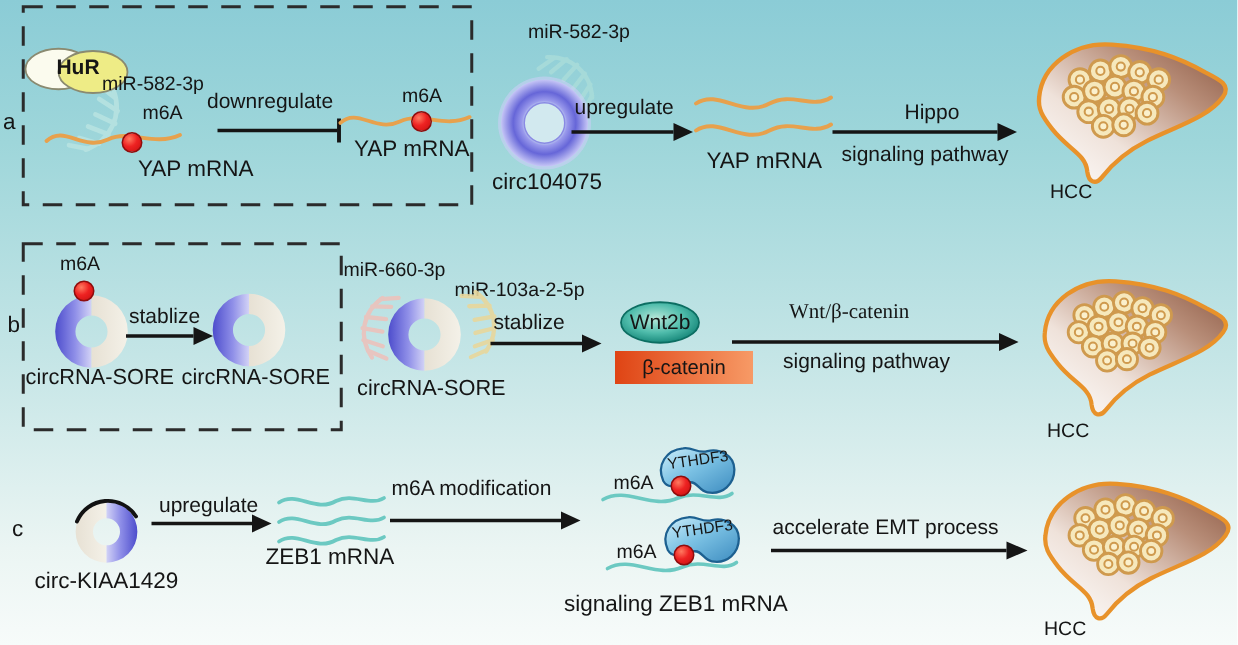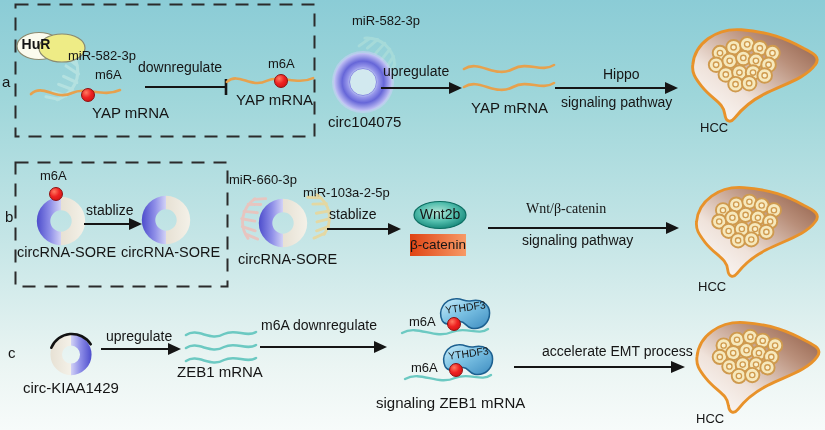--- a/index.html
+++ b/index.html
@@ -140,21 +140,21 @@
   </svg>
   <div class="t lg" style="left:2px; top:74px;">a</div>
 
   <svg class="abs" style="left:32px; top:50px; color:#b9e4e2; transform:rotate(115deg); opacity:.85;" width="52" height="52" viewBox="0 0 50 50">
       <use href="#sym-comb"></use>
     </svg>
   <svg class="abs" style="left:15px; top:30px;" width="72" height="34" viewBox="0 0 72 34">
     <ellipse cx="24" cy="16" rx="22" ry="13.5" fill="#fbfbee" stroke="#8a8a70" stroke-width="1.2"></ellipse>
     <ellipse cx="47" cy="18" rx="23" ry="14" fill="#eeec86" stroke="#8a8a70" stroke-width="1.2"></ellipse>
   </svg>
-  <div class="t" style="left:14px; top:37px; width:44px; text-align:center; font-weight:600;">HuR</div>
+  <div class="t" style="left:30px; top:37px; width:44px; text-align:center; font-weight:600;">HuR</div>
   <div class="t sm" style="left:68px; top:49px;">miR-582-3p</div>
 
   <svg class="abs" style="left:28px; top:81px;" width="95" height="22" viewBox="0 0 95 22">
     <path d="M3,13 C15,2 27,20 44,12 C59,5 74,17 92,9" fill="none" stroke="#e7a14d" stroke-width="2.6" stroke-linecap="round"></path>
   </svg>
   <div class="dot" style="left:81px; top:88px;"></div>
   <div class="t sm" style="left:95px; top:68px;">m6A</div>
   <div class="t lg" style="left:92px; top:105px;">YAP mRNA</div>
 
   <div class="t" style="left:138px; top:60px;">downregulate</div>
@@ -242,21 +242,21 @@
   <div class="t" style="left:329px; top:207px;">stablize</div>
   <svg class="abs" style="left:325px; top:221px;" width="78" height="16" viewBox="0 0 78 16">
     <line x1="2" y1="8" x2="63" y2="8" stroke="#151515" stroke-width="2.2"></line>
     <polygon points="63,2 76,8 63,14" fill="#151515"></polygon>
   </svg>
 
   <svg class="abs" style="left:412px; top:200px;" width="56" height="30" viewBox="0 0 56 30">
     <ellipse cx="28" cy="15" rx="26" ry="13.5" fill="url(#gWnt)" stroke="#0c6e62" stroke-width="1.2"></ellipse>
   </svg>
   <div class="t" style="left:412px; top:207px; width:56px; text-align:center; font-size:14px;">Wnt2b</div>
-  <div class="t" style="left:410px; top:234px; width:56px; height:22px; text-align:center; font-size:13.5px; line-height:22px; background:linear-gradient(90deg,#df4414,#f79a66);">β-catenin</div>
+  <div class="t" style="left:410px; top:234px; width:92px; height:22px; text-align:center; font-size:13.5px; line-height:22px; background:linear-gradient(90deg,#df4414,#f79a66);">β-catenin</div>
 
   <div class="t" style="left:526px; top:201px;font-family:Liberation Serif, serif;">Wnt/β-catenin</div>
   <svg class="abs" style="left:486px; top:220px;" width="196" height="16" viewBox="0 0 196 16">
     <line x1="2" y1="8" x2="180" y2="8" stroke="#151515" stroke-width="2.2"></line>
     <polygon points="180,2 193,8 180,14" fill="#151515"></polygon>
   </svg>
   <div class="t" style="left:522px; top:233px;">signaling pathway</div>
 
   <svg class="abs" style="left:686px; top:180px;" width="140" height="100" viewBox="0 0 142 106">
       <use href="#sym-liver"></use>
@@ -275,21 +275,21 @@
     <polygon points="69,2 82,8 69,14" fill="#151515"></polygon>
   </svg>
 
   <svg class="abs" style="left:184px; top:326px;" width="74" height="40" viewBox="0 0 74 40">
     <path d="M2,9 C14,1 26,16 40,8 C52,2 62,12 72,6" fill="none" stroke="#6cc9c2" stroke-width="2.5" stroke-linecap="round"></path>
     <path d="M2,22 C14,14 26,29 40,21 C52,15 62,25 72,19" fill="none" stroke="#6cc9c2" stroke-width="2.5" stroke-linecap="round"></path>
     <path d="M2,35 C14,27 26,42 40,34 C52,28 62,38 72,32" fill="none" stroke="#6cc9c2" stroke-width="2.5" stroke-linecap="round"></path>
   </svg>
   <div class="t lg" style="left:177px; top:364px;">ZEB1 mRNA</div>
 
-  <div class="t" style="left:261px; top:318px;">m6A downregulate</div>
+  <div class="t" style="left:261px; top:318px;">m6A modification</div>
   <svg class="abs" style="left:258px; top:338px;" width="132" height="18" viewBox="0 0 132 18">
     <line x1="2" y1="9" x2="116" y2="9" stroke="#151515" stroke-width="2.2"></line>
     <polygon points="116,3 129,9 116,15" fill="#151515"></polygon>
   </svg>
 
   <svg class="abs" style="left:400px; top:321px;" width="90" height="20" viewBox="0 0 90 20">
     <path d="M2,12 C18,3 34,19 52,11 C66,5 78,15 88,8" fill="none" stroke="#6cc9c2" stroke-width="2.4" stroke-linecap="round"></path>
   </svg>
   <svg class="abs" style="left:436px; top:296px;" width="56" height="36" viewBox="0 0 58 38">
     <path d="M6,26 C1,15 8,4 20,3 C27,2 30,7 37,5 C46,3 56,8 56,18 C56,28 48,36 37,34 C31,33 30,26 24,27 C17,28 10,33 6,26 Z" fill="url(#gBlob)" stroke="#1d6090" stroke-width="1.6"></path>
@@ -303,21 +303,21 @@
   </svg>
   <svg class="abs" style="left:439px; top:342px;" width="56" height="36" viewBox="0 0 58 38">
     <path d="M6,26 C1,15 8,4 20,3 C27,2 30,7 37,5 C46,3 56,8 56,18 C56,28 48,36 37,34 C31,33 30,26 24,27 C17,28 10,33 6,26 Z" fill="url(#gBlob)" stroke="#1d6090" stroke-width="1.6"></path>
   </svg>
   <div class="t xs ythdf3-label" style="left:448px; top:348px;">YTHDF3</div>
   <div class="dot" style="left:449px; top:363px;"></div>
   <div class="t sm" style="left:411px; top:361px;">m6A</div>
 
   <div class="t lg" style="left:376px; top:395px;">signaling ZEB1 mRNA</div>
 
-  <div class="t" style="left:542px; top:344px;">accelerate EMT process</div>
+  <div class="t" style="left:515px; top:344px;">accelerate EMT process</div>
   <svg class="abs" style="left:512px; top:358px;" width="176" height="18" viewBox="0 0 176 18">
     <line x1="2" y1="9" x2="159" y2="9" stroke="#151515" stroke-width="2.2"></line>
     <polygon points="159,3 173,9 159,15" fill="#151515"></polygon>
   </svg>
 
   <svg class="abs" style="left:686px; top:315px;" width="142" height="101" viewBox="0 0 142 106">
       <use href="#sym-liver"></use>
     </svg>
   <div class="t sm" style="left:696px; top:412px;">HCC</div>
 

